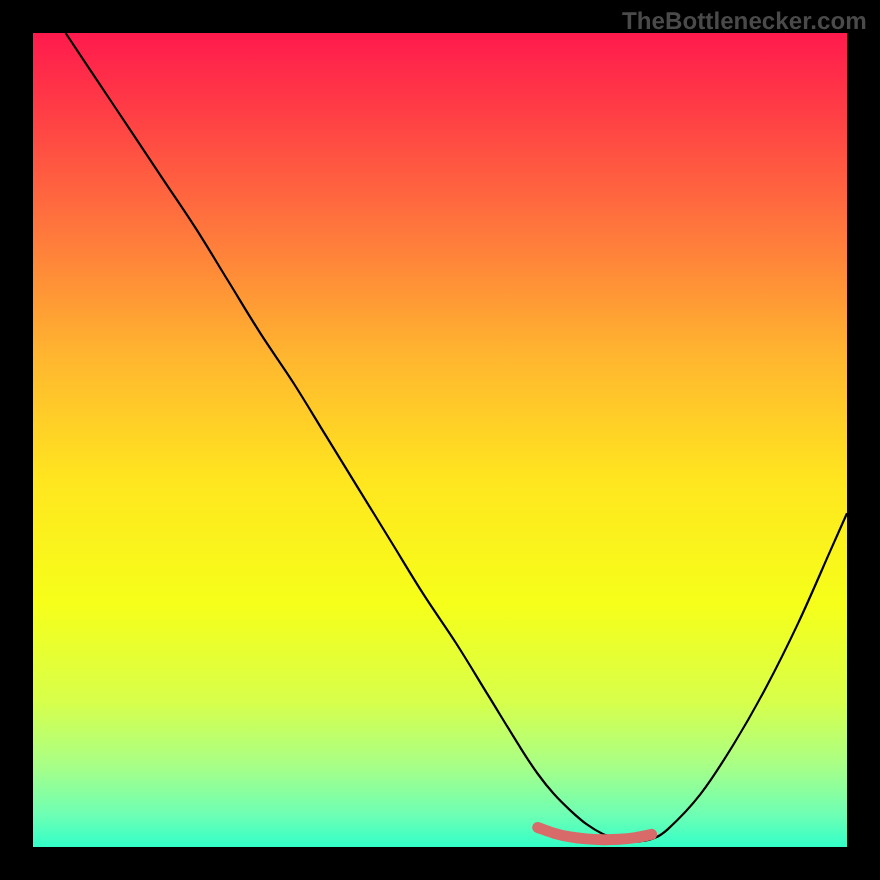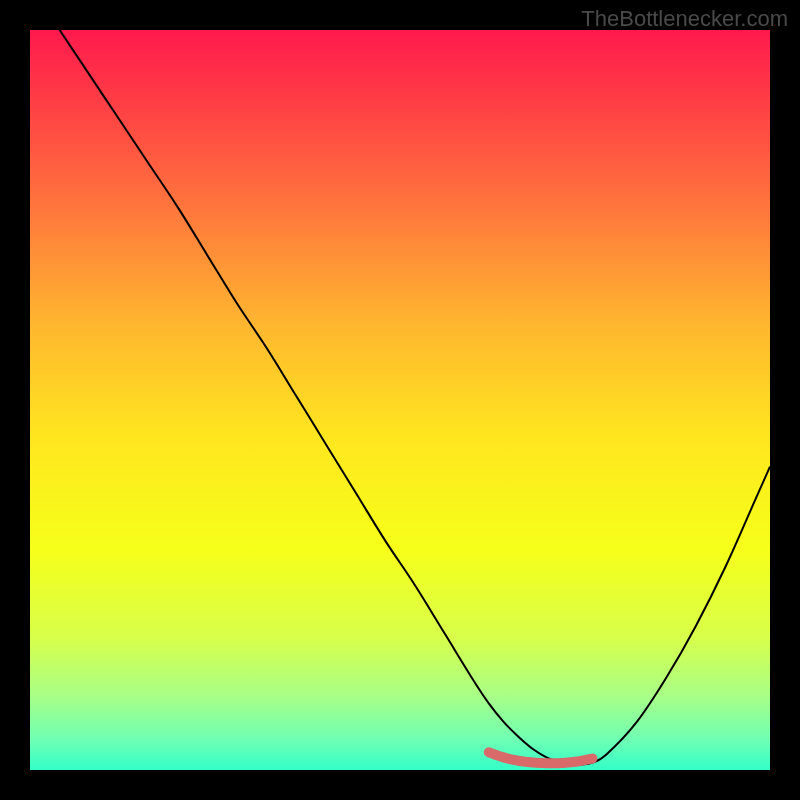--- a/index.html
+++ b/index.html
@@ -15,21 +15,21 @@
     height: 800px;
     position: relative;
     background: #000;
   }
   .watermark {
     position: absolute;
     top: 6px;
     right: 12px;
     color: #4a4a4a;
     font-size: 22px;
-    font-weight: 400;
+    font-weight: 700;
     z-index: 10;
   }
   .plot-area {
     position: absolute;
     top: 30px;
     left: 30px;
     width: 740px;
     height: 740px;
   }
   .plot-area svg {

